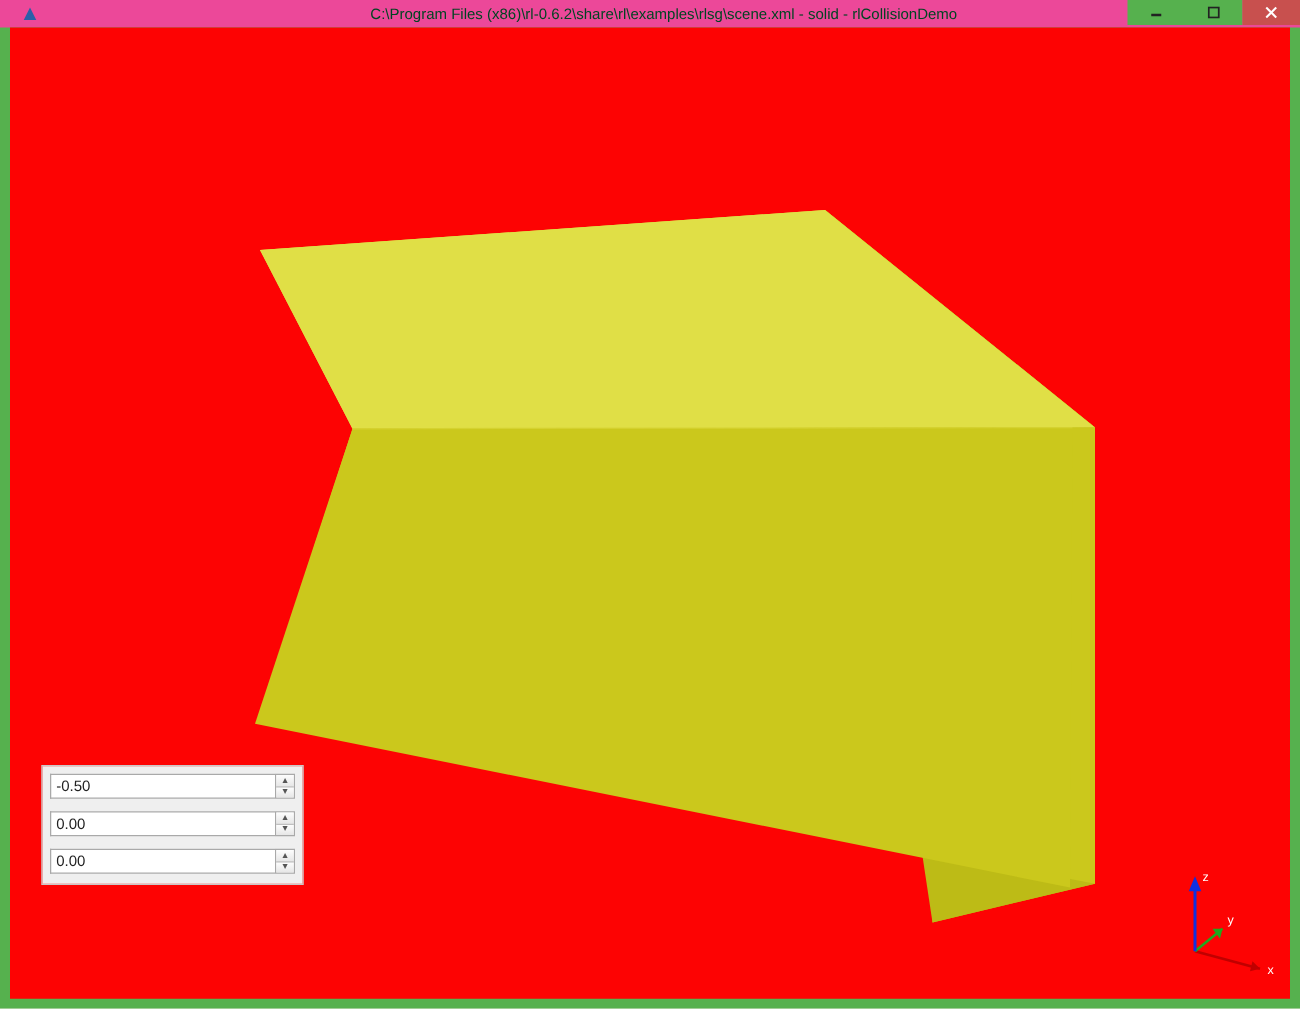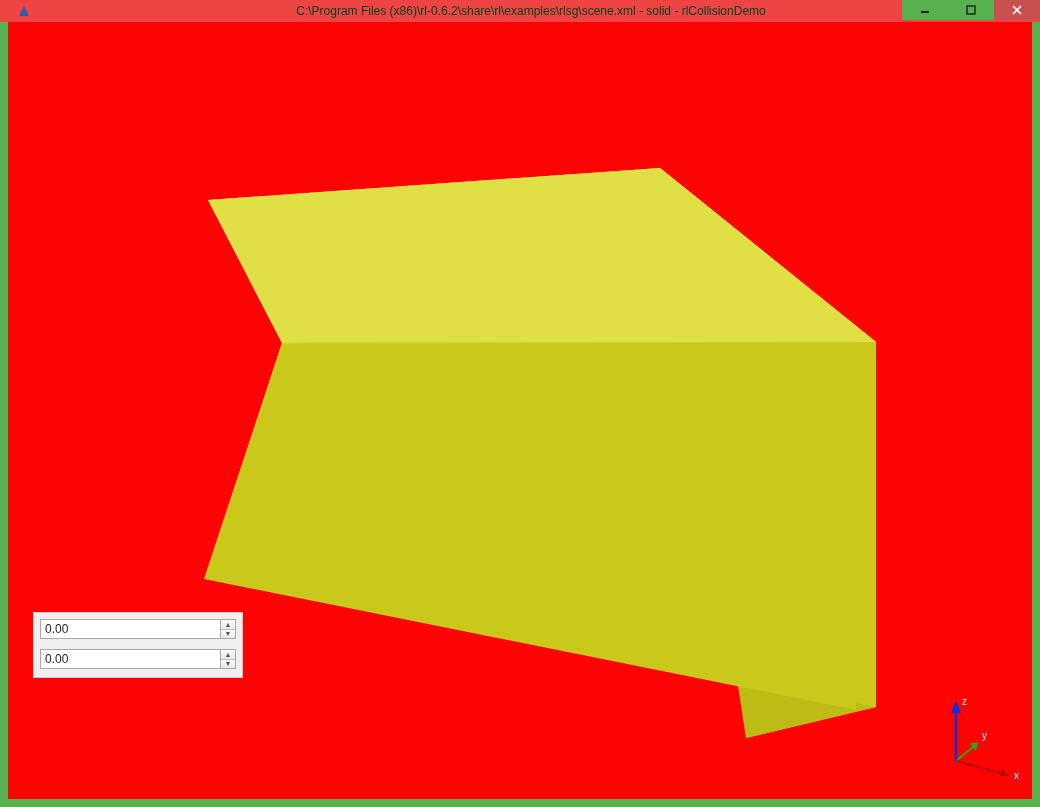--- a/index.html
+++ b/index.html
@@ -20,21 +20,21 @@
     background: #56b14e;
     position: relative;
     box-sizing: border-box;
   }
 
   .titlebar {
     height: 22px;
     display: flex;
     align-items: center;
     padding: 0 16px;
-    background: #ef4444;
+    background: #ec4899;
     position: relative;
     justify-content: flex-end;
   }
   .titlebar .app-icon {
     width: 16px;
     height: 16px;
     margin-right: 6px;
     display: flex;
     align-items: center;
     justify-content: center;
@@ -232,20 +232,31 @@
       <text x="68" y="60" class="axis-label">y</text>
 
       <line x1="42" y1="82" x2="42" y2="28" stroke="#1030e0" stroke-width="2.4"></line>
       <polygon points="42,22 37,34 47,34" fill="#1030e0"></polygon>
       <text x="48" y="26" class="axis-label">z</text>
     </svg>
 
     <div class="dock">
       <div class="dock-body">
 
+        <div class="spin-row">
+          <input class="spin-input" value="-0.50" style="">
+          <div class="spin-btns">
+            <div class="spin-btn">
+              <span>▲</span>
+            </div>
+            <div class="spin-btn">
+              <span>▼</span>
+            </div>
+          </div>
+        </div>
 
         <div class="spin-row">
           <input class="spin-input" value="0.00" style="">
           <div class="spin-btns">
             <div class="spin-btn">
               <span>▲</span>
             </div>
             <div class="spin-btn">
               <span>▼</span>
             </div>

